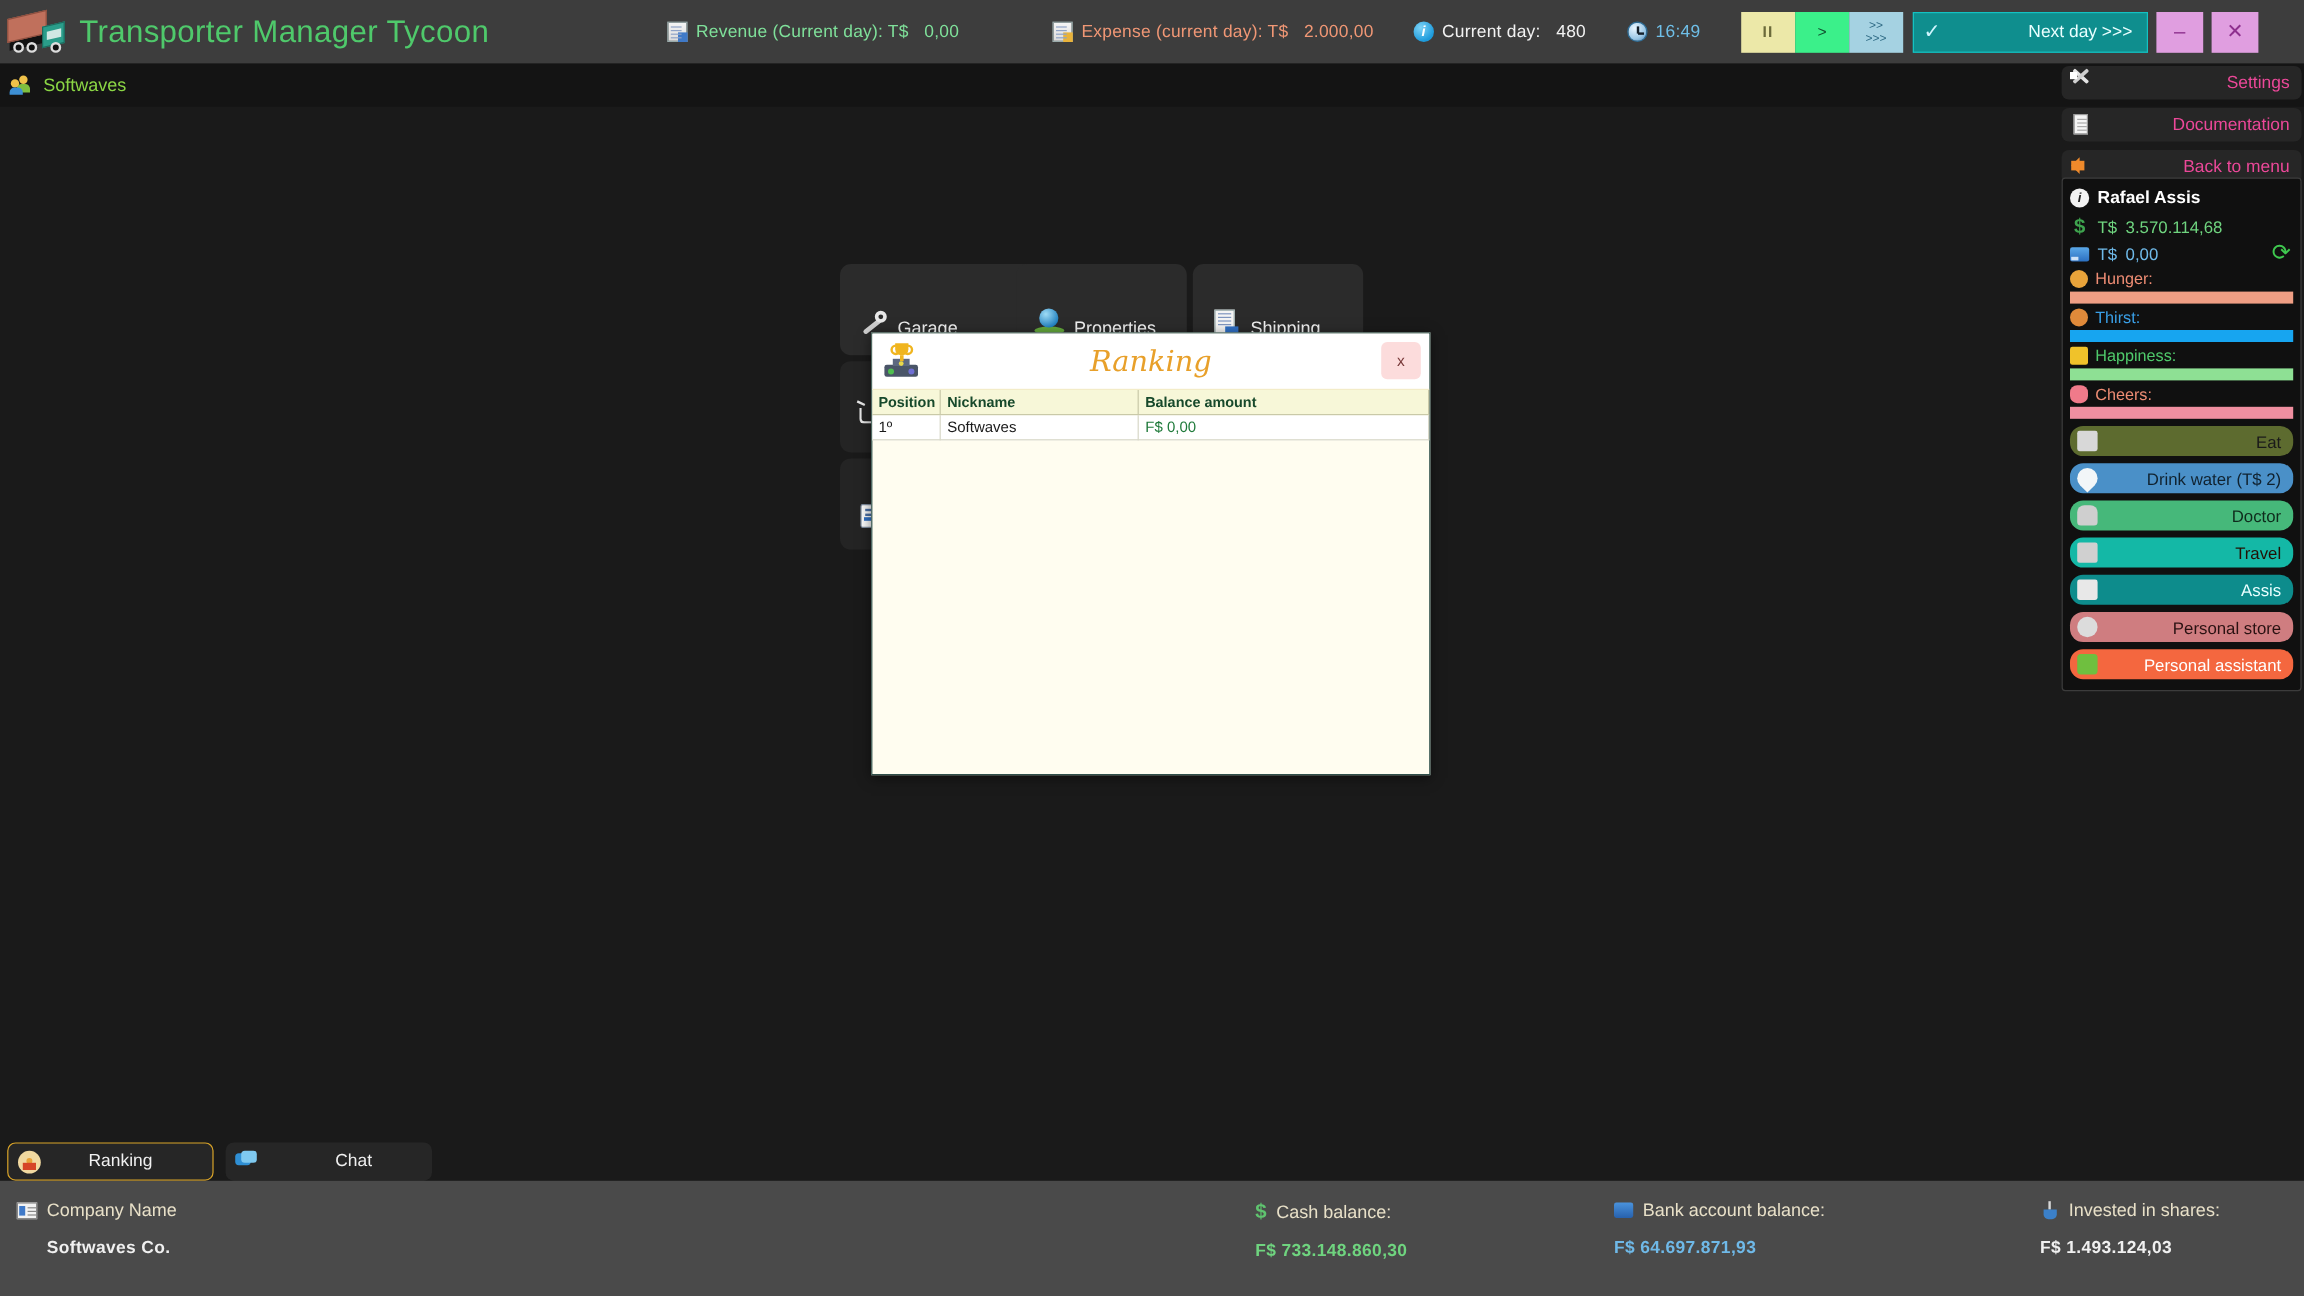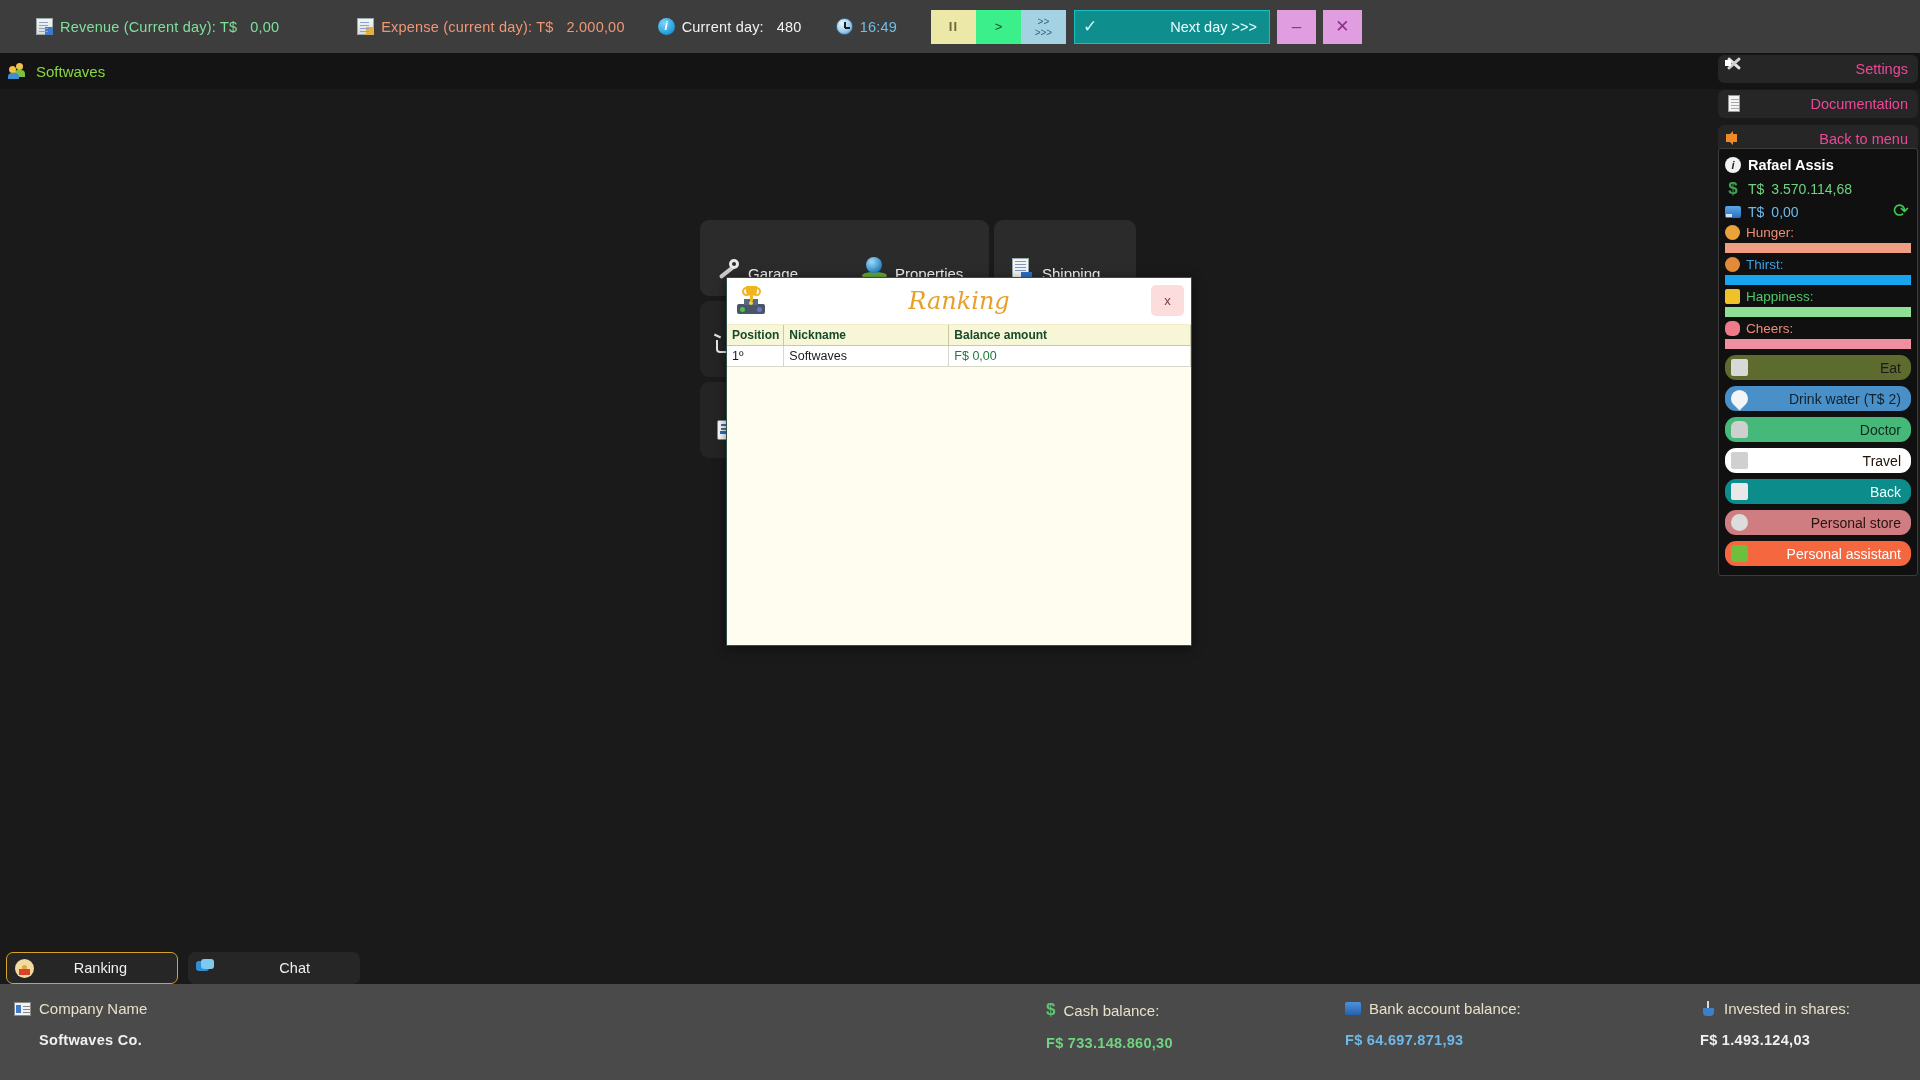--- a/index.html
+++ b/index.html
@@ -154,21 +154,21 @@
   .lbl-happy { color: #4fc96b; } .lbl-cheers { color: #ef8d74; }
 
   .abtn {
     height: 25px; border-radius: 11px; margin-top: 6px; display: flex; align-items: center;
     justify-content: space-between; padding: 0 10px 0 6px; font-size: 14px; cursor: pointer;
   }
   .abtn .ai { width: 17px; height: 17px; flex: 0 0 auto; position: relative; }
   .b-eat { background: #5d6b2f; color: #1a1a1a; }
   .b-water { background: #4a90c8; color: #10222f; }
   .b-doctor { background: #46b87a; color: #0f2b1c; }
-  .b-travel { background: #ffffff; color: #241004; }
+  .b-travel { background: #14b8a6; color: #241004; }
   .b-bank { background: #0d8c8c; color: #e9ffff; }
   .b-store { background: #cf7d80; color: #2a1212; }
   .b-assist { background: #f4673f; color: #fff; }
 
   
   .tabs { position: absolute; left: 6px; bottom: 96px; display: flex; gap: 10px; }
   .tab {
     width: 172px; height: 32px; background: #262626; border-radius: 7px;
     display: flex; align-items: center; justify-content: space-between;
     padding: 0 50px 0 8px; color: #f0f0f0; font-size: 14.5px; cursor: pointer;
@@ -244,20 +244,32 @@
   }
   .tbl td.bal { color: #1f7a3a; }
   .col-pos { width: 56px; } .col-nick { width: 165px; }
 </style>
 </head>
 <body>
 
 <div id="app">
 
   <div class="topbar">
+    <div class="brand">
+      <div class="truck-icon">
+        <div class="truck-base"></div>
+          <div class="truck-body"></div>
+        <div class="truck-cab"></div>
+          <div class="truck-win"></div>
+        <div class="wheel w1"></div>
+          <div class="wheel w2"></div>
+          <div class="wheel w3"></div>
+      </div>
+      <div class="brand-title">Transporter Manager Tycoon</div>
+    </div>
 
     <div class="topstat" style="margin-left:36px">
       <span class="ico ico-doc">
           <span class="corner"></span>
         </span>
       <span class="lbl rev">Revenue (Current day): T$</span>
       <span class="val rev" style="margin-left:6px">0,00</span>
     </div>
 
     <div class="topstat" style="margin-left:78px">
@@ -430,21 +442,21 @@
     <div class="abtn b-doctor">
       <span class="ai" style="background:#cfcfcf;border-radius:6px 6px 3px 3px"></span>
       <span>Doctor</span>
     </div>
     <div class="abtn b-travel">
       <span class="ai" style="background:#d0d0d0;border-radius:2px"></span>
       <span>Travel</span>
     </div>
     <div class="abtn b-bank">
       <span class="ai" style="background:#e8e8e8;border-radius:2px"></span>
-      <span>Back</span>
+      <span>Assis</span>
     </div>
     <div class="abtn b-store">
       <span class="ai" style="background:#dcdcdc;border-radius:50%"></span>
       <span>Personal store</span>
     </div>
     <div class="abtn b-assist">
       <span class="ai" style="background:#6fbf3f;border-radius:3px"></span>
       <span>Personal assistant</span>
     </div>
   </div>

